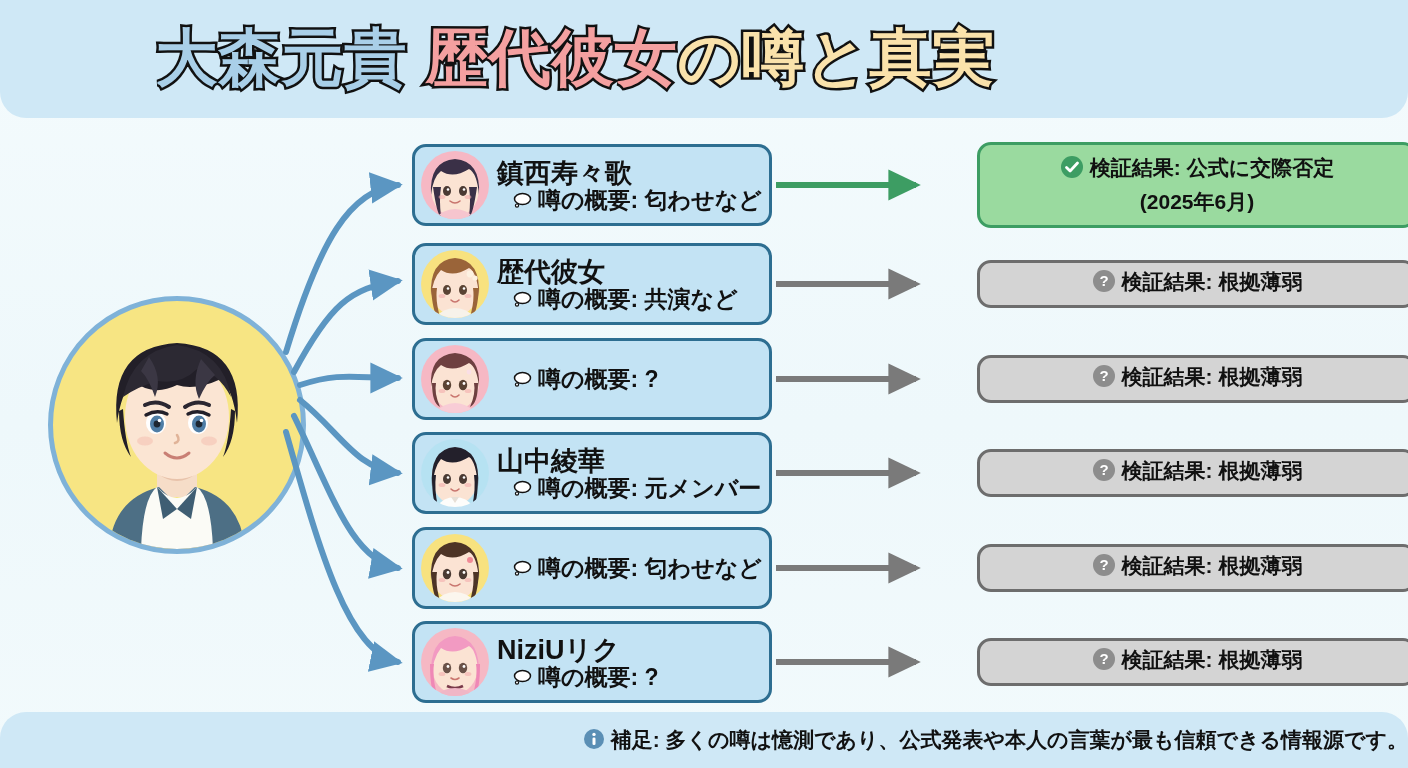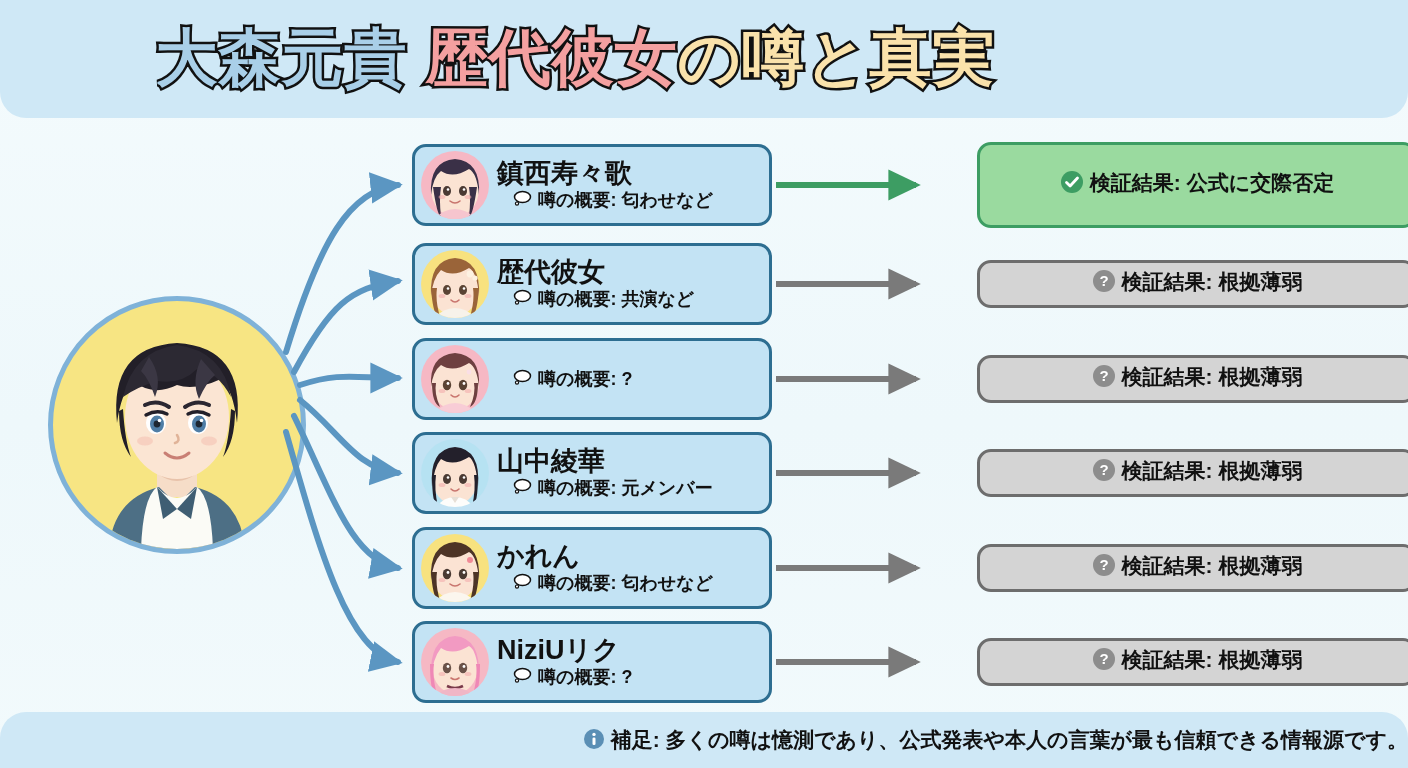--- a/index.html
+++ b/index.html
@@ -98,21 +98,21 @@
     min-width: 0;
   }
   .card-name {
     font-size: 27px;
     font-weight: bold;
     color: #111;
     line-height: 30px;
     white-space: nowrap;
   }
   .card-rumor {
-    font-size: 18px;
+    font-size: 23px;
     font-weight: bold;
     color: #111;
     line-height: 24px;
     white-space: nowrap;
     display: flex;
     align-items: center;
     padding-left: 16px;
   }
   .bubble-icon {
     display: inline-block;
@@ -396,21 +396,20 @@
           <ellipse cx="42" cy="40" rx="4.2" ry="5.2" fill="#4a3a33"></ellipse>
           <circle cx="27" cy="38.5" r="1.4" fill="#fff"></circle>
           <circle cx="43" cy="38.5" r="1.4" fill="#fff"></circle>
           <path d="M29 50 q5 4 10 0" stroke="#c9766f" stroke-width="1.6" fill="none" stroke-linecap="round"></path>
           <ellipse cx="21" cy="46" rx="3.4" ry="2" fill="#f3aeae" opacity=".6"></ellipse>
           <ellipse cx="47" cy="46" rx="3.4" ry="2" fill="#f3aeae" opacity=".6"></ellipse>
           <path d="M14 68 q8 -10 20 -10 q12 0 20 10 Z" fill="#fbf6ee"></path>
         </svg>
     </div>
     <div class="card-text">
-      <div class="card-name">かれん</div>
       <div class="card-rumor">
         <span class="bubble-icon"><svg width="20" height="16" viewBox="0 0 20 16">
               <ellipse cx="9.5" cy="7" rx="8" ry="5.6" fill="#fff" stroke="#111" stroke-width="1.5"></ellipse>
               <circle cx="4" cy="13.6" r="1.6" fill="#fff" stroke="#111" stroke-width="1.2"></circle>
             </svg></span>
         <span>噂の概要: 匂わせなど</span>
       </div>
     </div>
   </div>
 
@@ -443,20 +442,21 @@
       </div>
     </div>
   </div>
 
   <div class="result confirmed" style="top:142px;height:86px">
     <div class="result-inner">
       <span class="result-line"><span class="status-icon"><svg width="24" height="24" viewBox="0 0 24 24">
               <circle cx="12" cy="12" r="11" fill="#3d9d63"></circle>
               <path d="M6.5 12.4 l3.6 3.6 l7.4 -8" stroke="#fff" stroke-width="2.8" fill="none" stroke-linecap="round" stroke-linejoin="round"></path>
             </svg></span><span>検証結果: 公式に交際否定</span></span>
+      <span class="result-line">(2025年6月)</span>
     </div>
   </div>
 
   <div class="result unknown" style="top:260px;height:48px">
     <div class="result-inner">
       <span class="result-line"><span class="status-icon"><svg width="24" height="24" viewBox="0 0 24 24">
               <circle cx="12" cy="12" r="11" fill="#8d8d8d"></circle>
               <text x="12" y="17.4" font-family="Liberation Sans, sans-serif" font-size="15" font-weight="bold" fill="#fff" text-anchor="middle">?</text>
             </svg></span><span>検証結果: 根拠薄弱</span></span>
     </div>

